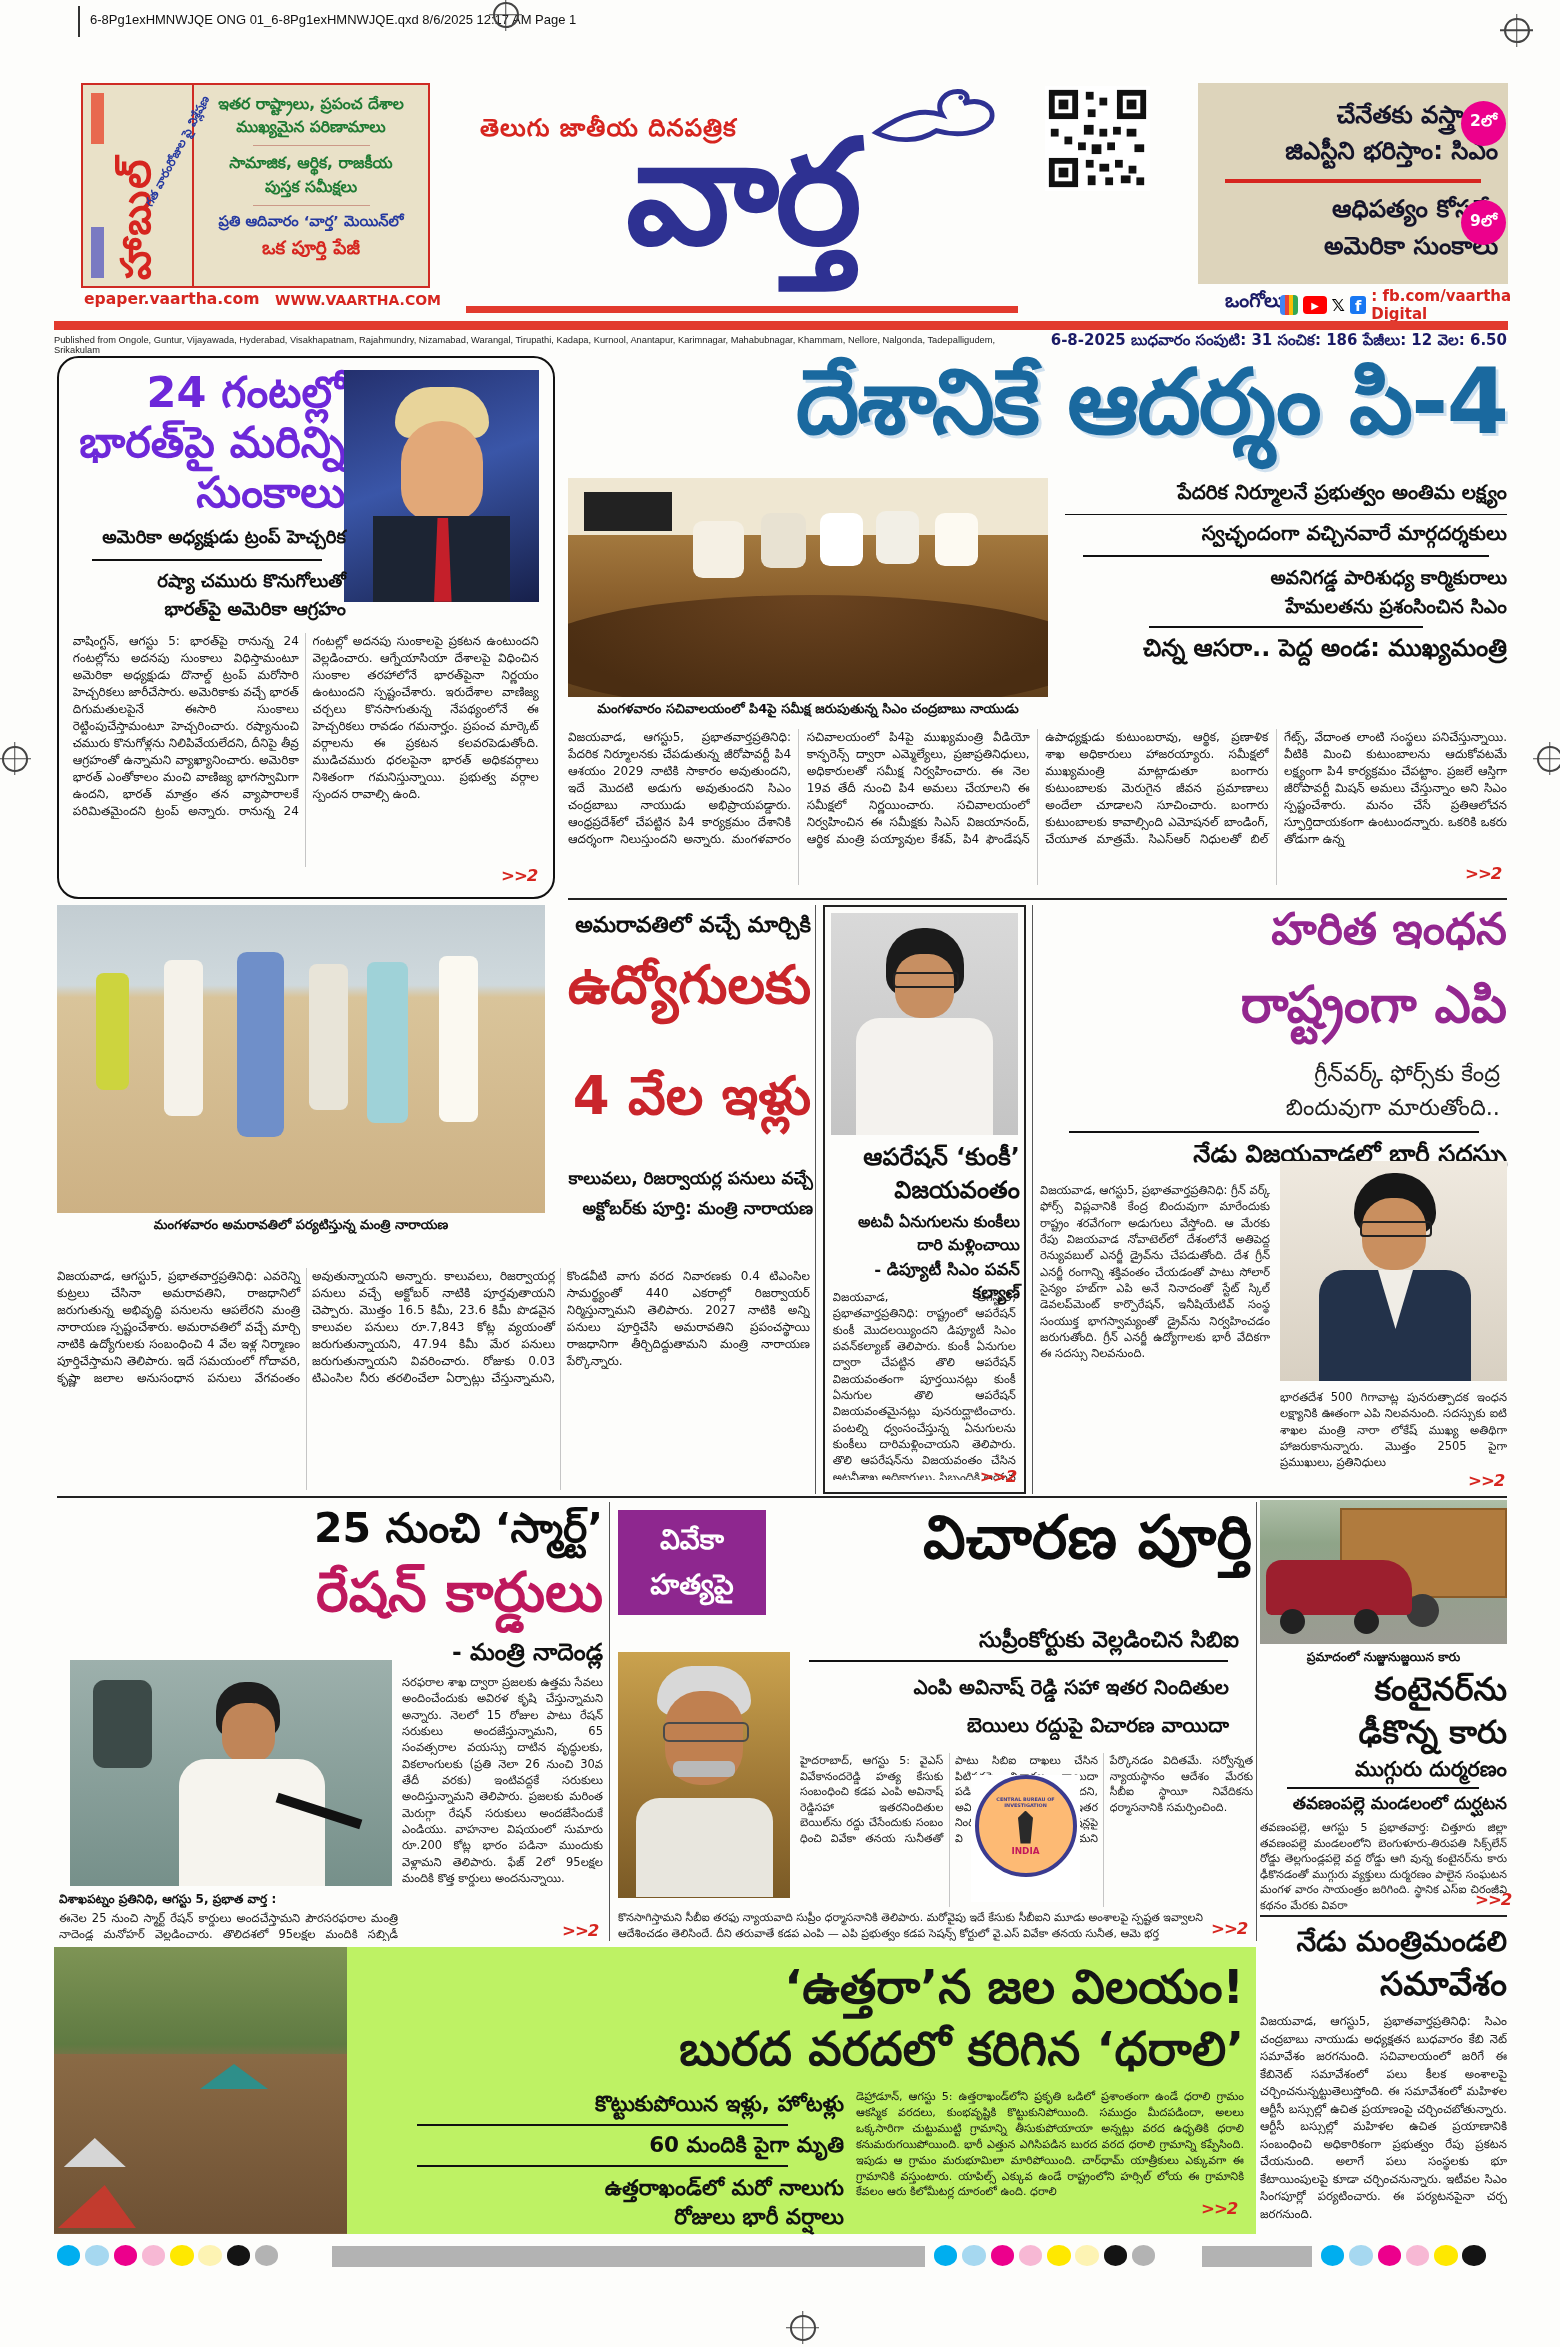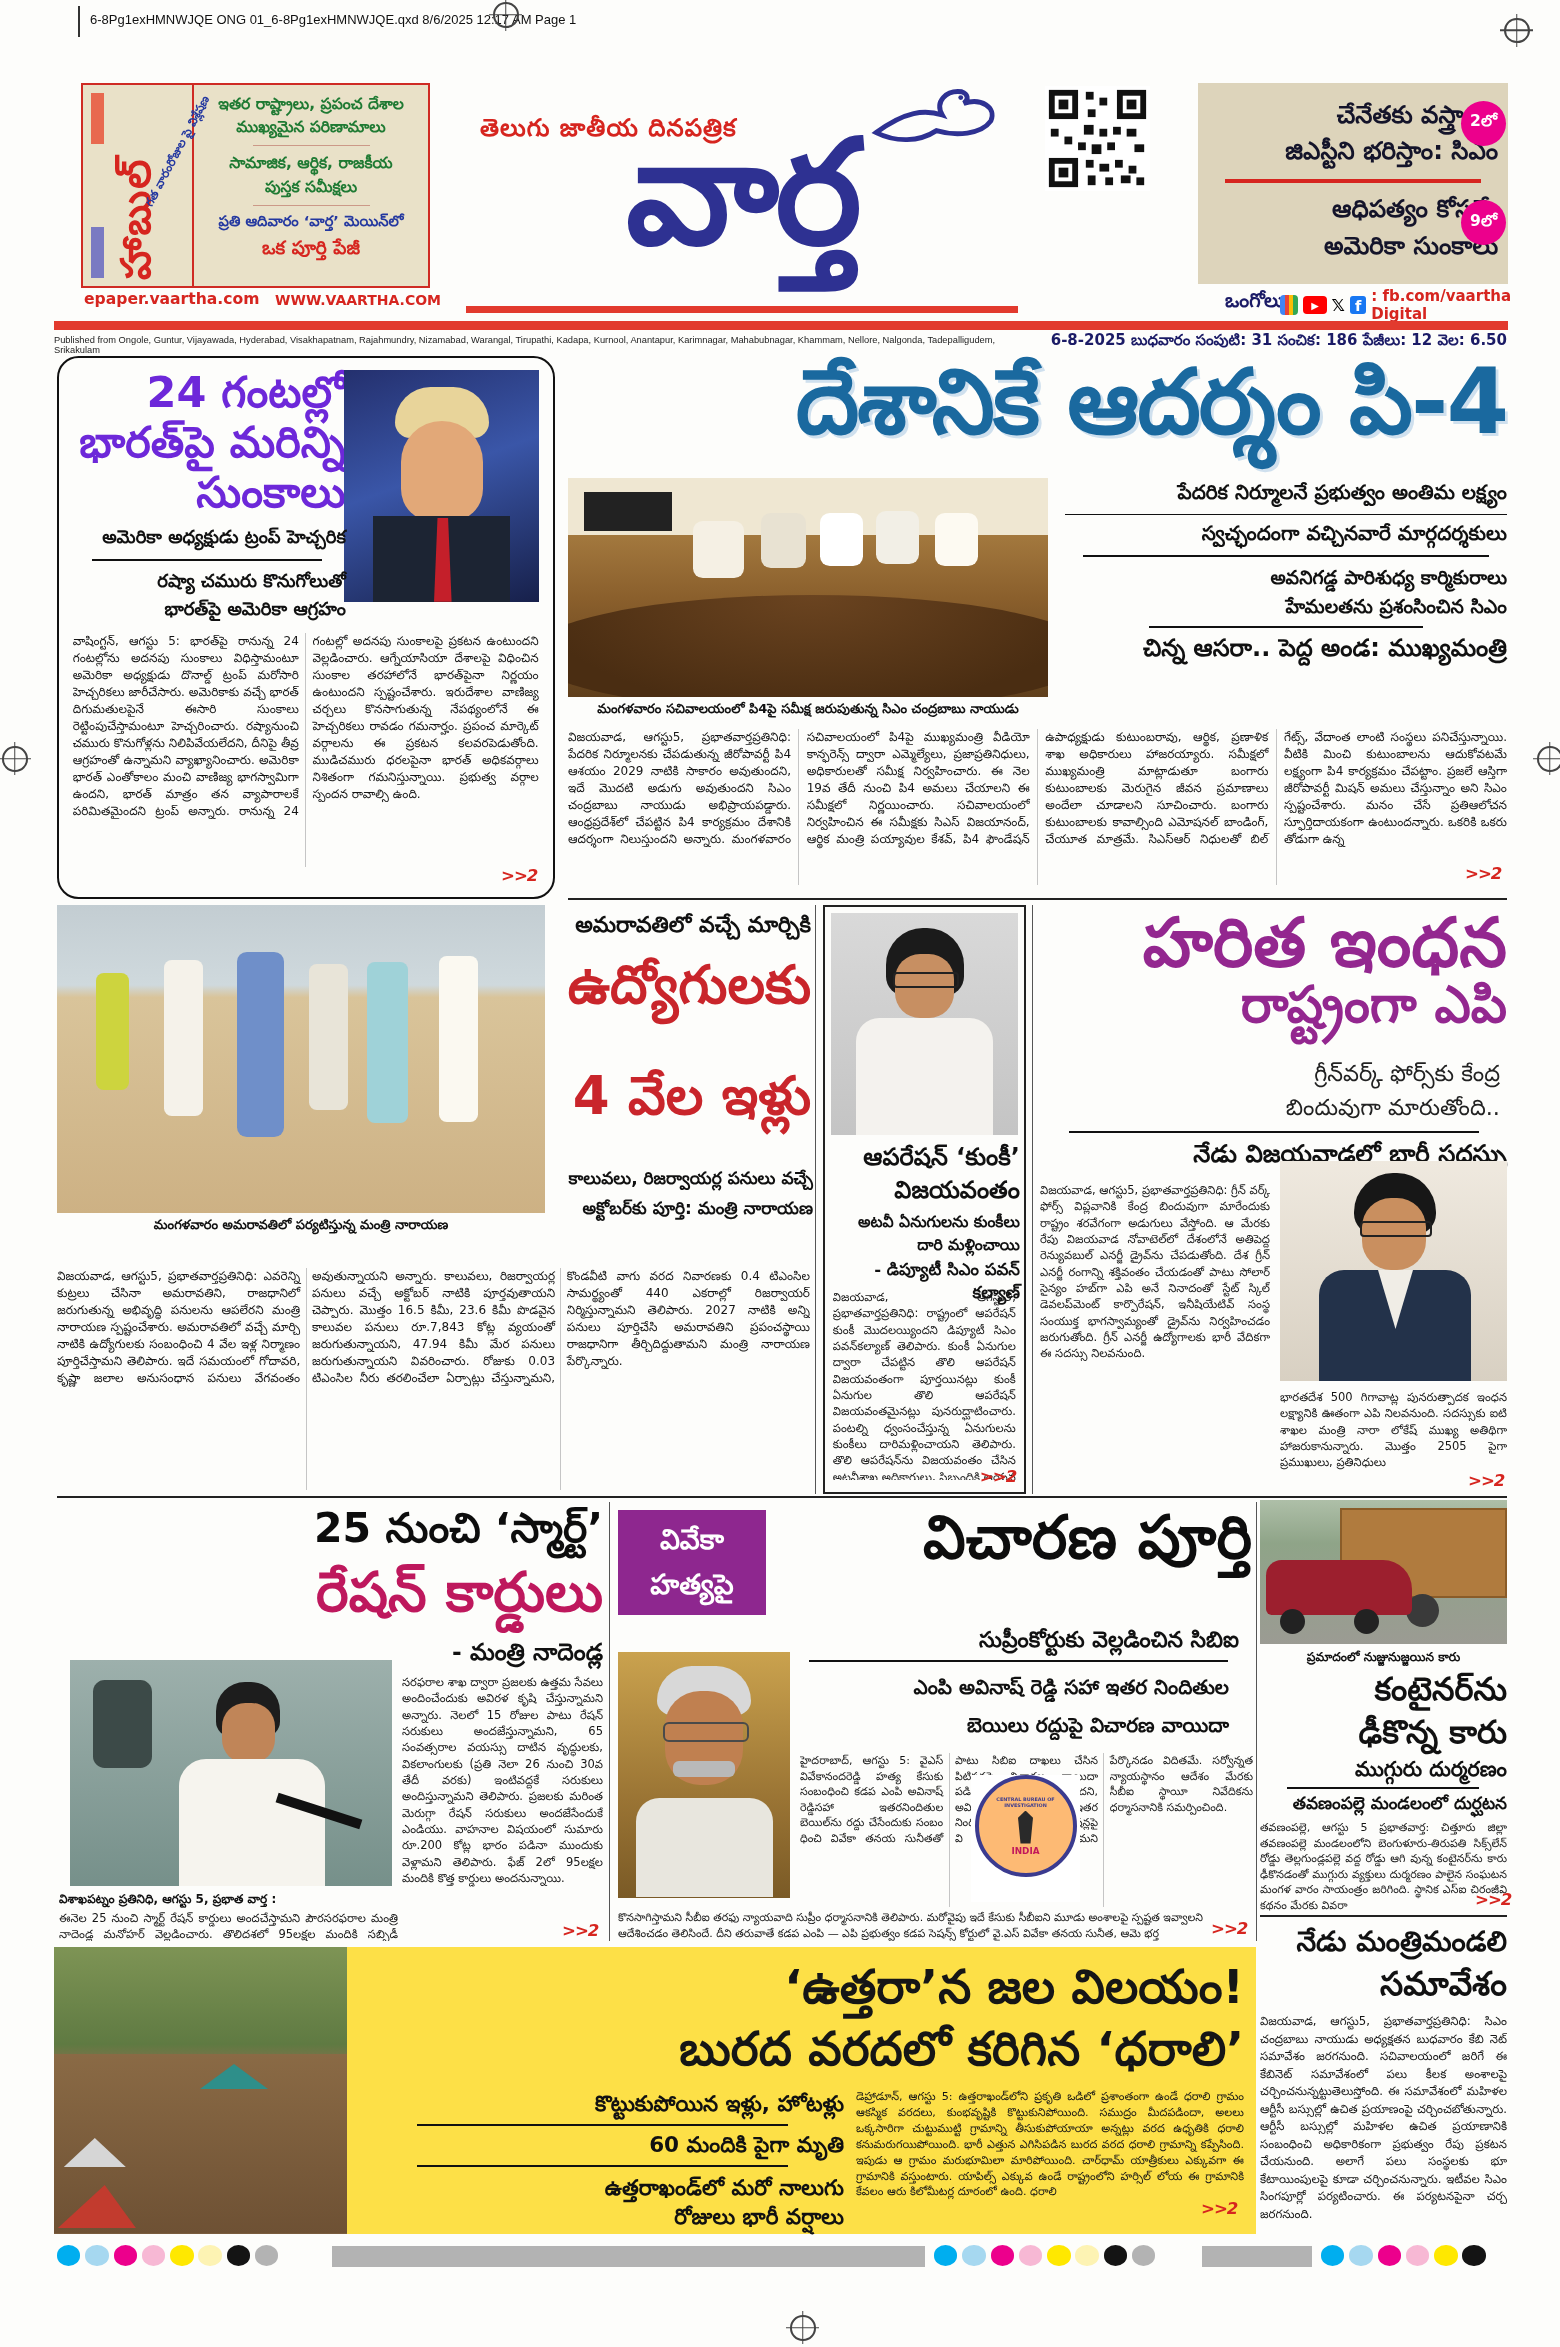--- a/index.html
+++ b/index.html
@@ -227,21 +227,21 @@
     <div class="abs b c" style="left:3.9px;top:269px;width:191px;font-size:24px;">విజయవంతం</div>
     <div class="abs b c" style="left:3.9px;top:304px;width:191px;font-size:15.6px;line-height:1.45;">
       <span>అటవీ ఏనుగులను కుంకీలు</span><br>
       <span>దారి మళ్లించాయి</span>
     </div>
     <div class="abs b c" style="left:3.9px;top:353px;width:191px;font-size:16.6px;">- డిప్యూటీ సిఎం పవన్ కల్యాణ్</div>
     <div class="abs bodytxt j" style="left:7.8px;top:382px;width:183px;height:191px;overflow:hidden;font-size:11.5px;">విజయవాడ, ఆగస్టు5, ప్రభాతవార్తప్రతినిధి: రాష్ట్రంలో ఆపరేషన్ కుంకీ మొదలయ్యిందని డిప్యూటీ సిఎం పవన్‌కల్యాణ్ తెలిపారు. కుంకీ ఏనుగుల ద్వారా చేపట్టిన తొలి ఆపరేషన్ విజయవంతంగా పూర్తయినట్లు కుంకీ ఏనుగుల తొలి ఆపరేషన్ విజయవంతమైనట్లు పునరుద్ఘాటించారు. పంటల్ని ధ్వంసంచేస్తున్న ఏనుగులను కుంకీలు దారిమళ్లించాయని తెలిపారు. తొలి ఆపరేషన్‌ను విజయవంతం చేసిన అటవీశాఖ అధికారులు, సిబ్బందికి ఆయన అభినందనలు తెలిపారు. ఈ మేరకు డిప్యూటీ సీఎం కార్యాలయం మరో ప్రకటన విడుదల చేసింది. ఆపరేషన్ కుంకీ మొదల య్యింది. కుంకీ ఏనుగుల ద్వారా</div>
     <span class="abs cont" style="right:7.8px;bottom:5.9px;">&gt;&gt;2</span>
   </div>
 
-  <div class="abs b c purple" style="left:1040px;top:903px;width:467px;font-size:68px;">హరిత ఇంధన</div>
+  <div class="abs b c purple" style="left:1040px;top:903px;width:467px;font-size:44px;">హరిత ఇంధన</div>
   <div class="abs b c purple" style="left:1040px;top:975px;width:467px;font-size:51px;">రాష్ట్రంగా ఎపి</div>
   <div class="abs c" style="left:1033px;top:1057px;width:467px;font-size:22.4px;line-height:1.5;color:#222;">
     <span>గ్రీన్‌వర్క్ ఫోర్స్‌కు కేంద్ర</span><br>
     <span>బిందువుగా మారుతోంది..</span>
   </div>
   <div class="abs" style="left:1069px;top:1131px;width:410px;height:1.5px;background:#111;"></div>
   <div class="abs b c" style="left:1040px;top:1139px;width:467px;font-size:24.4px;">నేడు విజయవాడలో భారీ సదస్సు</div>
   <div class="abs bodytxt j" style="left:1040px;top:1182px;width:230px;height:310px;overflow:hidden;font-size:11.5px;">విజయవాడ, ఆగస్టు5, ప్రభాతవార్తప్రతినిధి: గ్రీన్ వర్క్ ఫోర్స్ విప్లవానికి కేంద్ర బిందువుగా మారేందుకు రాష్ట్రం శరవేగంగా అడుగులు వేస్తోంది. ఆ మేరకు రేపు విజయవాడ నోవాటెల్‌లో దేశంలోనే అతిపెద్ద రెన్యువబుల్ ఎనర్జీ డ్రైవ్‌ను చేపడుతోంది. దేశ గ్రీన్ ఎనర్జీ రంగాన్ని శక్తివంతం చేయడంతో పాటు సోలార్ సైన్యం హబ్‌గా ఎపి అనే నినాదంతో స్టేట్ స్కిల్ డెవలప్‌మెంట్ కార్పొరేషన్, ఇనీషియేటివ్ సంస్థ సంయుక్త భాగస్వామ్యంతో డ్రైవ్‌ను నిర్వహించడం జరుగుతోంది. గ్రీన్ ఎనర్జీ ఉద్యోగాలకు భారీ వేదికగా ఈ సదస్సు నిలవనుంది.</div>
   <div class="ph" style="left:1280px;top:1161px;width:227px;height:220px;background:linear-gradient(180deg,#efe9df 0%,#d8d0c2 100%);">
     <div style="position:absolute;left:74px;top:11.7px;width:82px;height:62px;background:#171717;border-radius:39px 39px 21.5px 21.5px;"></div>
@@ -314,21 +314,21 @@
   <div class="abs" style="left:1287px;top:1787px;width:192px;height:1.5px;background:#111;"></div>
   <div class="abs b c" style="left:1260px;top:1793px;width:247px;font-size:17px;">తవణంపల్లె మండలంలో దుర్ఘటన</div>
   <div class="abs bodytxt j" style="left:1260px;top:1820px;width:247px;height:92px;overflow:hidden;font-size:11px;">తవణంపల్లె, ఆగస్టు 5 ప్రభాతవార్త: చిత్తూరు జిల్లా తవణంపల్లె మండలంలోని బెంగుళూరు-తిరుపతి సిక్స్‌లేన్ రోడ్డు తెల్లగుండ్లపల్లె వద్ద రోడ్డు ఆగి వున్న కంటైనర్‌ను కారు ఢీకొనడంతో ముగ్గురు వ్యక్తులు దుర్మరణం పాలైన సంఘటన మంగళ వారం సాయంత్రం జరిగింది. స్థానిక ఎస్ఐ చిరంజీవి కథనం మేరకు వివరా</div>
   <span class="abs cont" style="left:1475px;top:1890px;">&gt;&gt;2</span>
   <div class="abs hline" style="left:1260px;top:1915px;width:247px;height:1.5px;"></div>
 
   <div class="abs b c" style="left:1260px;top:1925px;width:247px;font-size:28px;">నేడు మంత్రిమండలి</div>
   <div class="abs b c" style="left:1260px;top:1964px;width:247px;font-size:33px;">సమావేశం</div>
   <div class="abs bodytxt j" style="left:1260px;top:2013px;width:247px;height:220px;overflow:hidden;font-size:11.7px;line-height:1.5;">విజయవాడ, ఆగస్టు5, ప్రభాతవార్తప్రతినిధి: సిఎం చంద్రబాబు నాయుడు అధ్యక్షతన బుధవారం కేబి నెట్ సమావేశం జరగనుంది. సచివాలయంలో జరిగే ఈ కేబినెట్ సమావేశంలో పలు కీలక అంశాలపై చర్చించనున్నట్టుతెలుస్తోంది. ఈ సమావేశంలో మహిళల ఆర్టీసీ బస్సుల్లో ఉచిత ప్రయాణంపై చర్చించబోతున్నారు. ఆర్టీసీ బస్సుల్లో మహిళల ఉచిత ప్రయాణానికి సంబంధించి అధికారికంగా ప్రభుత్వం రేపు ప్రకటన చేయనుంది. అలాగే పలు సంస్థలకు భూ కేటాయింపులపై కూడా చర్చించనున్నారు. ఇటీవల సిఎం సింగపూర్లో పర్యటించారు. ఈ పర్యటనపైనా చర్చ జరగనుంది.</div>
 
-  <div class="abs" style="left:54px;top:1947px;width:1202px;height:287px;background:#fde047;">
+  <div class="abs" style="left:54px;top:1947px;width:1202px;height:287px;background:#bef264;">
     <div class="ph" style="left:0;top:0;width:293px;height:287px;background:linear-gradient(180deg,#7e9455 0%,#5f7a42 34%,#8a6f4e 42%,#7a5c3d 100%);">
       <div style="position:absolute;left:0;top:107px;width:293px;height:179px;background:linear-gradient(180deg,#8a6a45,#6e5134);"></div>
       <div style="position:absolute;left:146px;top:117px;width:68px;height:25px;background:#2e8f8a;clip-path:polygon(0 100%,50% 0,100% 100%);"></div>
       <div style="position:absolute;left:9.8px;top:191px;width:62px;height:29px;background:#d6d6d6;clip-path:polygon(0 100%,50% 0,100% 100%);"></div>
       <div style="position:absolute;left:3.9px;top:238px;width:78px;height:43px;background:#c23b2e;clip-path:polygon(0 100%,60% 0,100% 100%);"></div>
     </div>
     <div class="b c" style="position:absolute;left:307px;top:11.7px;width:883px;font-size:47px;color:#161616;">‘ఉత్తరా’న జల విలయం!</div>
     <div class="b c" style="position:absolute;left:307px;top:74px;width:883px;font-size:47px;color:#161616;">బురద వరదలో కరిగిన ‘ధరాలి’</div>
     <div class="b c" style="position:absolute;left:307px;top:144px;width:483px;font-size:21.5px;">కొట్టుకుపోయిన ఇళ్లు, హోటళ్లు</div>
     <div style="position:absolute;left:363px;top:177px;width:371px;height:1.5px;background:#111;"></div>

